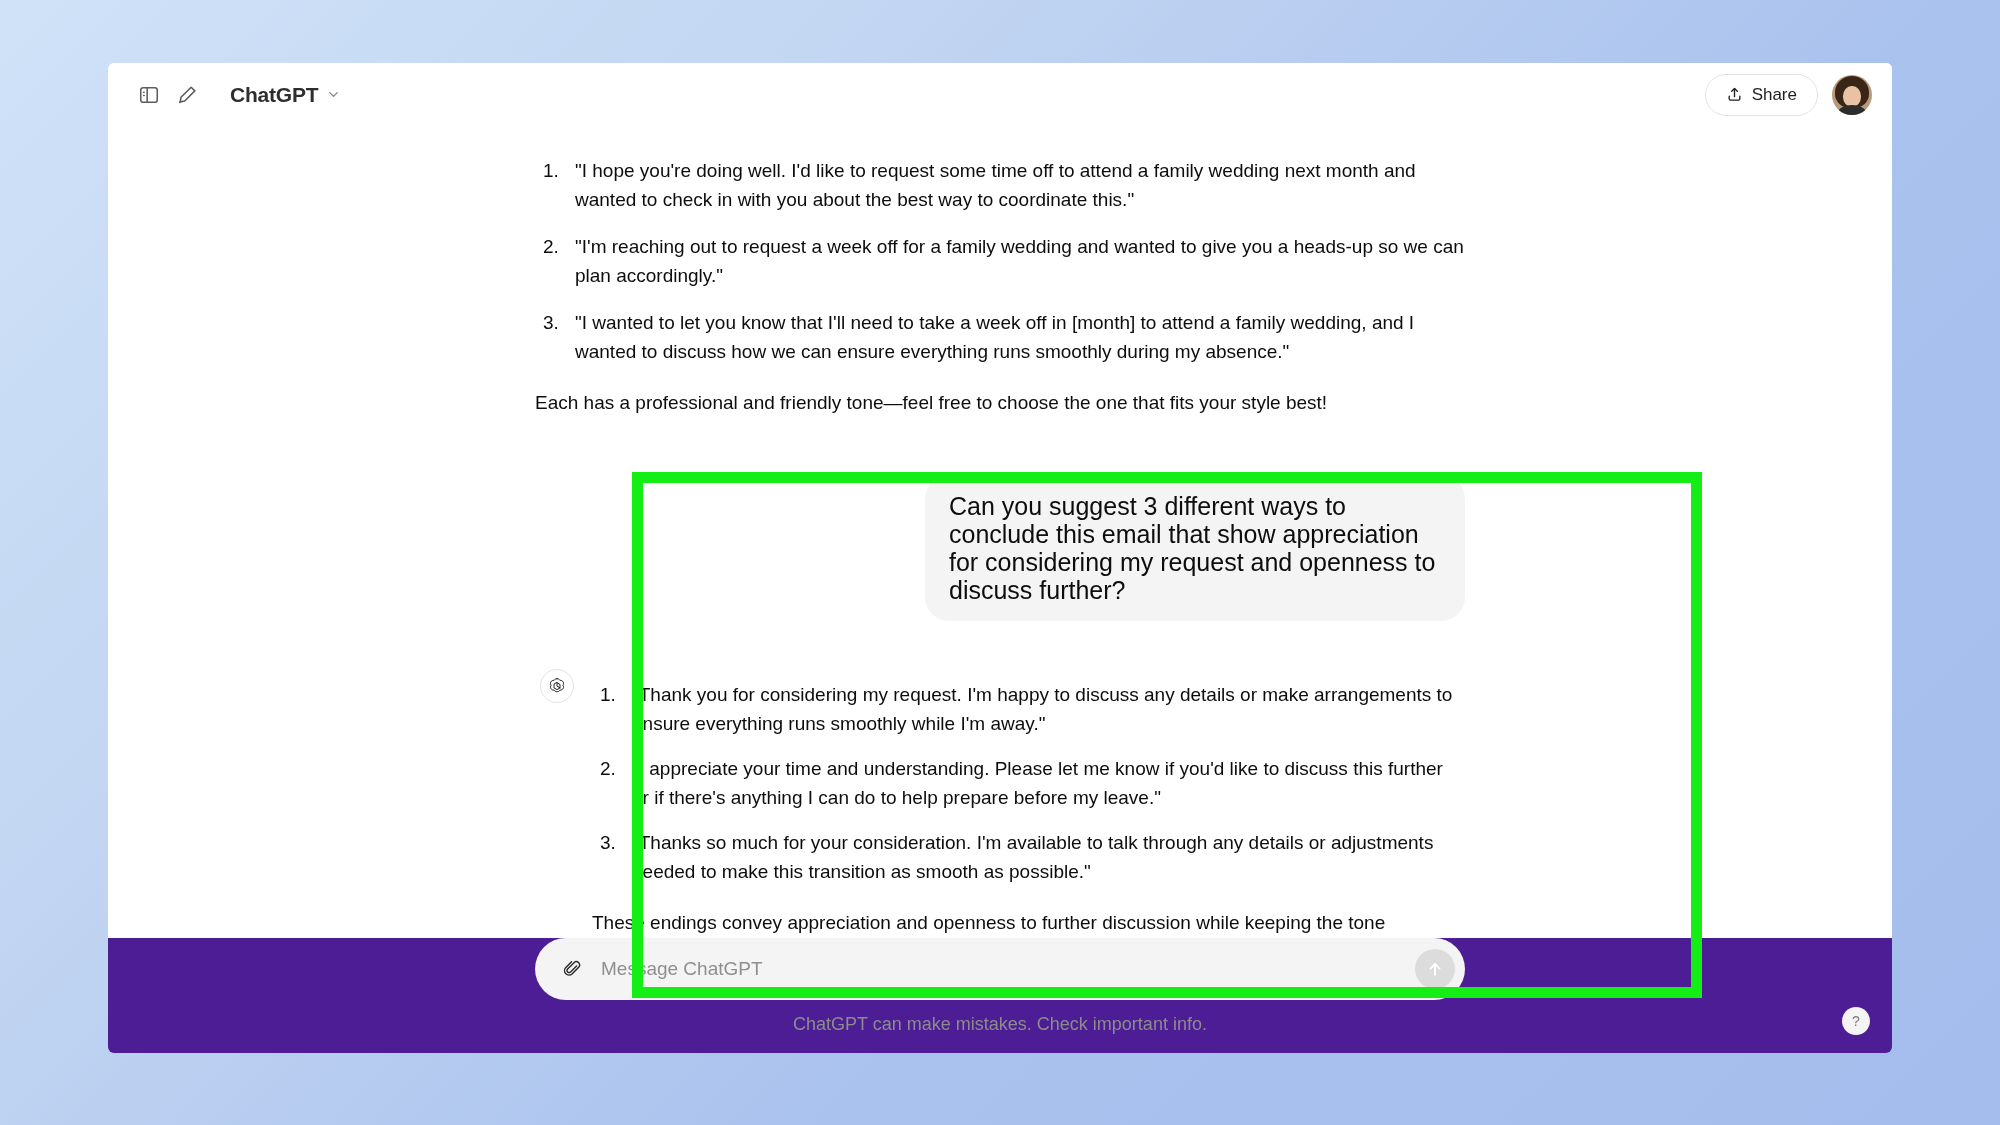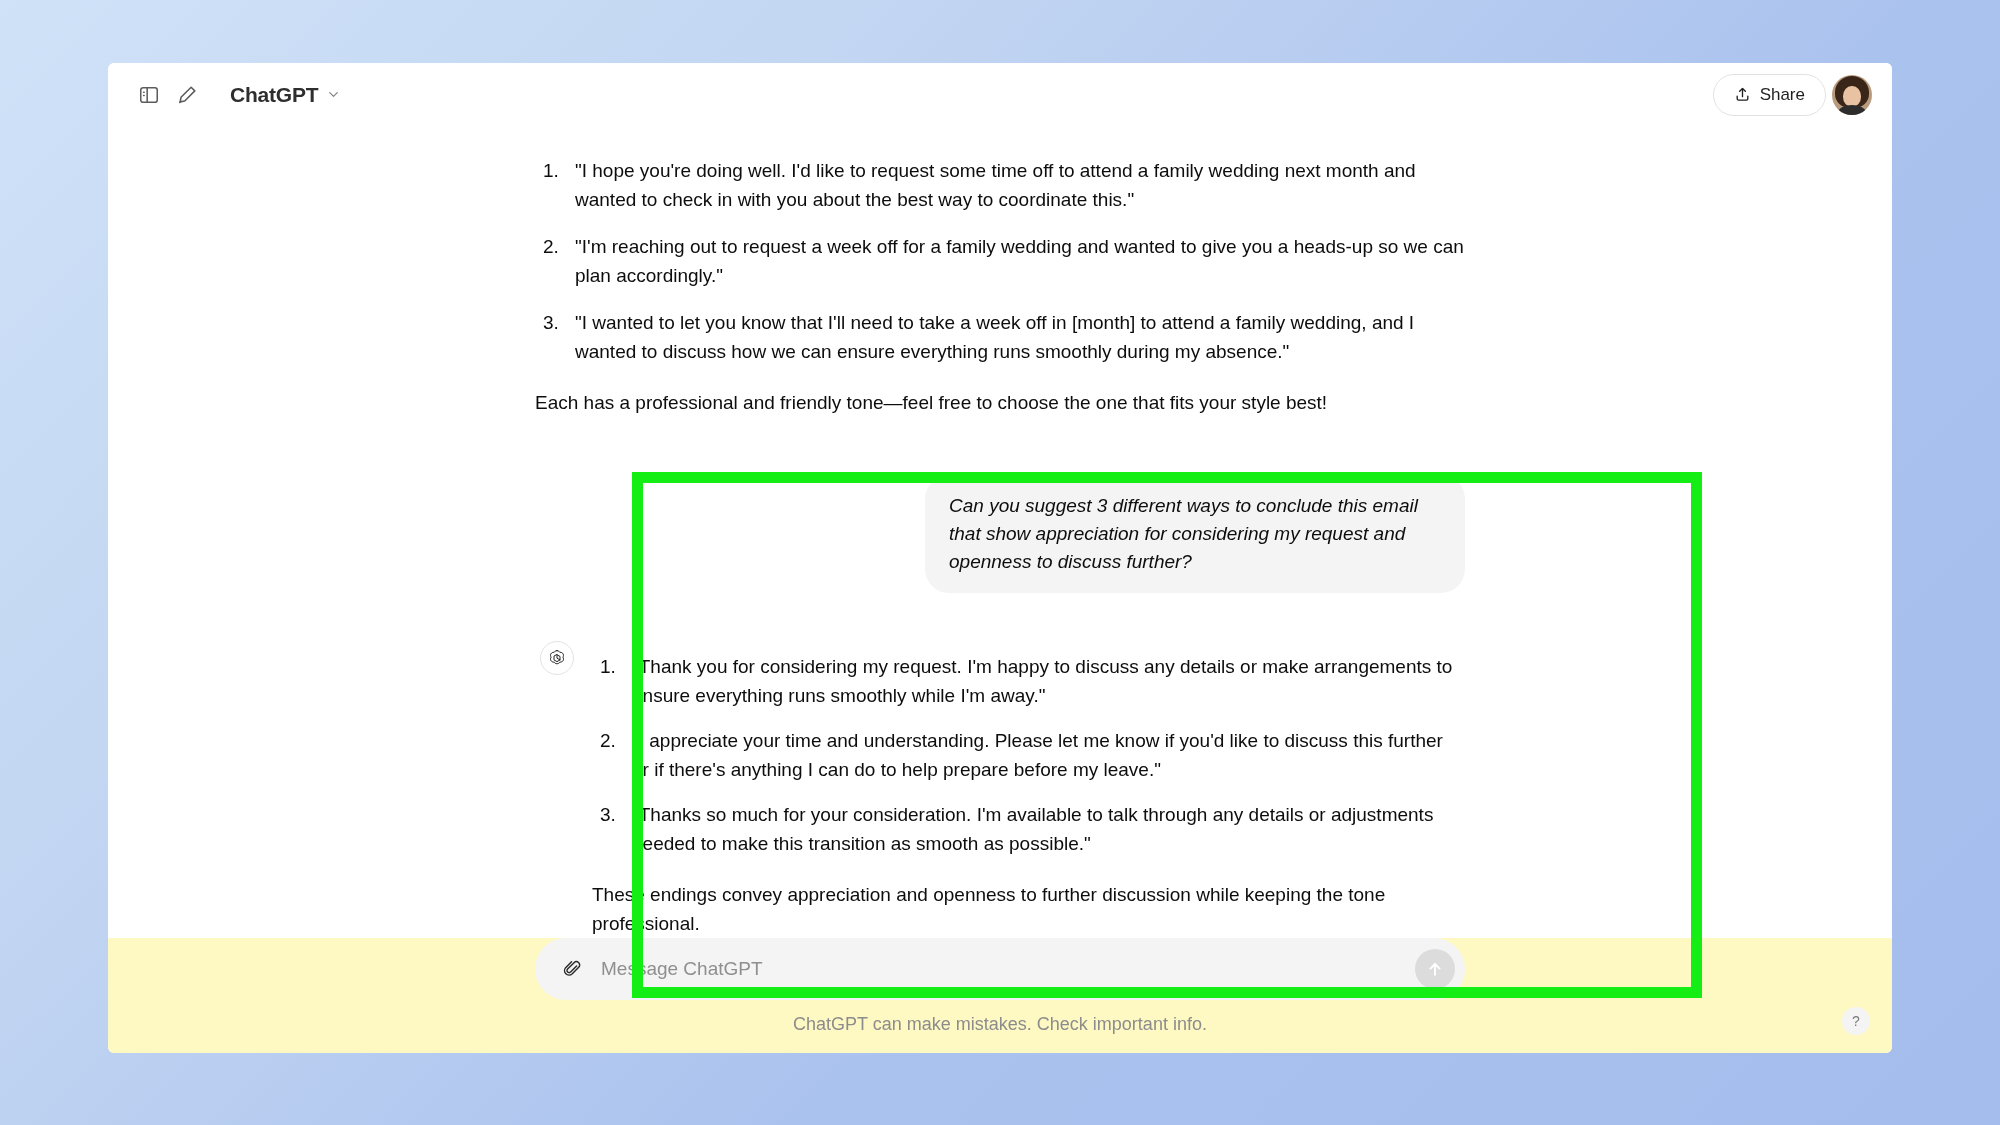--- a/index.html
+++ b/index.html
@@ -65,21 +65,21 @@
     font-weight: 600;
     color: #2e2e2e;
     letter-spacing: -0.2px;
   }
   #model-caret { color: #8a8a8a; display:flex; align-items:center; }
 
   #topbar-right {
     margin-left: auto;
     display: flex;
     align-items: center;
-    gap: 6px;
+    gap: 14px;
   }
 
   #share-button {
     display: flex;
     align-items: center;
     gap: 9px;
     height: 42px;
     padding: 0 20px;
     border: 1px solid #e2e2e2;
     border-radius: 999px;
@@ -198,24 +198,23 @@
   #user-row {
     display: flex;
     justify-content: flex-end;
     padding-top: 30px;
   }
   #user-bubble {
     max-width: 540px;
     background: #f4f4f4;
     border-radius: 24px;
     padding: 17px 24px;
-    font-size: 19px;
+    font-size: 25px;
     line-height: 28px;
     color: #0d0d0d;
-    font-style: italic;
   }
 
   
   #assistant-row {
     display: flex;
     gap: 18px;
     margin-top: 46px;
     padding-left: 5px;
   }
   #assistant-avatar {
@@ -232,21 +231,21 @@
   }
   #assistant-body { flex: 1; padding-top: 3px; }
 
   
   #composer-area {
     position: absolute;
     left: 0;
     bottom: 0;
     width: 100%;
     padding-bottom: 18px;
-    background: #fef9c3;
+    background: #4c1d95;
   }
   #composer {
     width: 930px;
     margin: 0 auto;
     height: 62px;
     background: #f4f4f4;
     border-radius: 31px;
     display: flex;
     align-items: center;
     padding: 0 10px 0 20px;

